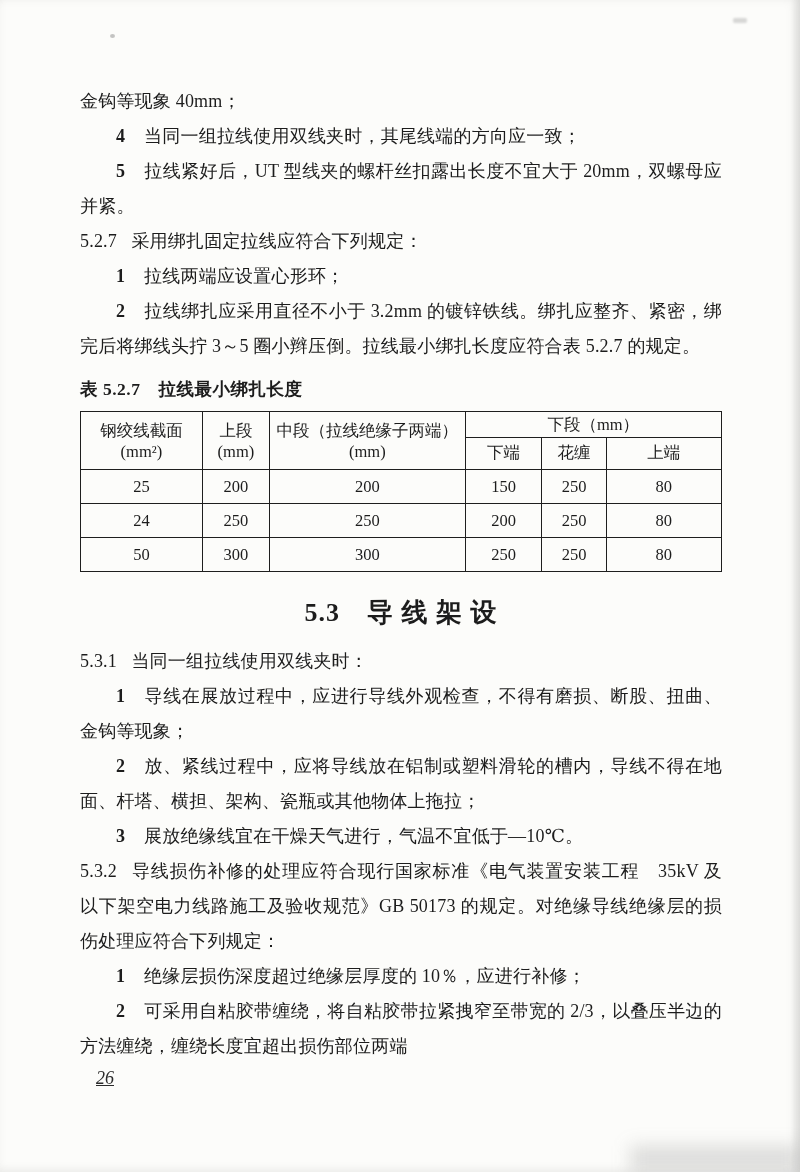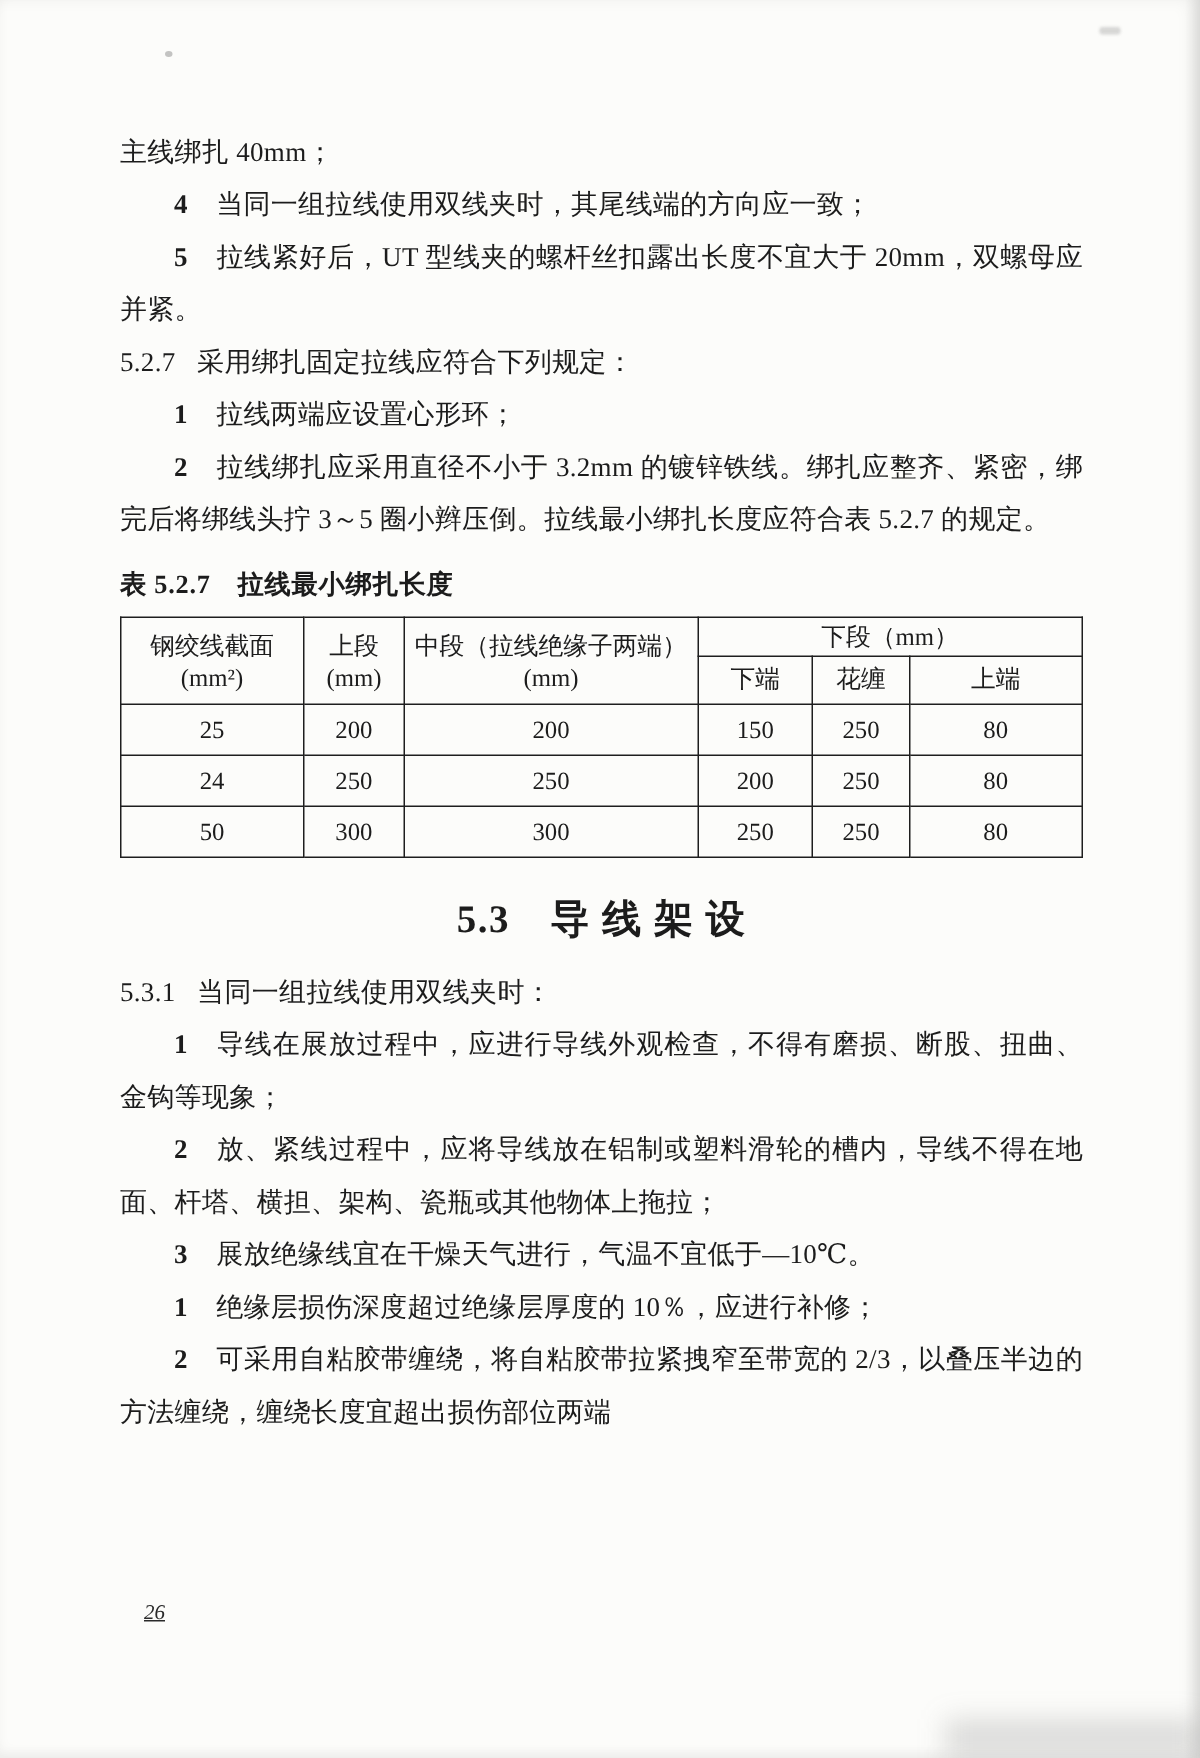--- a/index.html
+++ b/index.html
@@ -67,21 +67,21 @@
     font-weight:bold;
     font-size:26px;
     line-height:30px;
     margin:26px 0 16px 0;
     letter-spacing:1px;
   }
   .page-num{
     position:absolute;
     left:96px;
     top:1068px;
-    font-size:14px;
+    font-size:18px;
     font-style:italic;
     color:#2a2a2a;
     text-decoration:underline;
   }
   .artifact{
     position:absolute;
     pointer-events:none;
   }
   .dot-tl{ left:110px; top:34px; width:5px; height:4px; background:rgba(90,90,90,.35); border-radius:50%; }
   .mark-tr{ left:733px; top:18px; width:14px; height:5px; background:rgba(120,120,120,.28); border-radius:2px; filter:blur(1px); }
@@ -102,21 +102,21 @@
 
 <div class="page">
 
   <span class="artifact dot-tl"></span>
   <span class="artifact mark-tr"></span>
   <span class="artifact smudge-br"></span>
   <span class="artifact edge-r"></span>
 
   <div class="content">
 
-    <p class="para">主线绑扎 40mm；</p>
+    <p class="para">金钩等现象 40mm；</p>
 
     <p class="para item">
       <span class="num">4</span><span>当同一组拉线使用双线夹时，其尾线端的方向应一致；</span>
     </p>
 
     <p class="para item">
       <span class="num">5</span><span>拉线紧好后，UT 型线夹的螺杆丝扣露出长度不宜大于 20mm，双螺母应并紧。</span>
     </p>
 
     <p class="para">
@@ -203,20 +203,23 @@
     </p>
 
     <p class="para item">
       <span class="num">2</span><span>放、紧线过程中，应将导线放在铝制或塑料滑轮的槽内，导线不得在地面、杆塔、横担、架构、瓷瓶或其他物体上拖拉；</span>
     </p>
 
     <p class="para item">
       <span class="num">3</span><span>展放绝缘线宜在干燥天气进行，气温不宜低于—10℃。</span>
     </p>
 
+    <p class="para">
+      <span class="secnum">5.3.2</span><span>导线损伤补修的处理应符合现行国家标准《电气装置安装工程　35kV 及以下架空电力线路施工及验收规范》GB 50173 的规定。对绝缘导线绝缘层的损伤处理应符合下列规定：</span>
+    </p>
 
     <p class="para item">
       <span class="num">1</span><span>绝缘层损伤深度超过绝缘层厚度的 10％，应进行补修；</span>
     </p>
 
     <p class="para item">
       <span class="num">2</span><span>可采用自粘胶带缠绕，将自粘胶带拉紧拽窄至带宽的 2/3，以叠压半边的方法缠绕，缠绕长度宜超出损伤部位两端</span>
     </p>
 
   </div>

